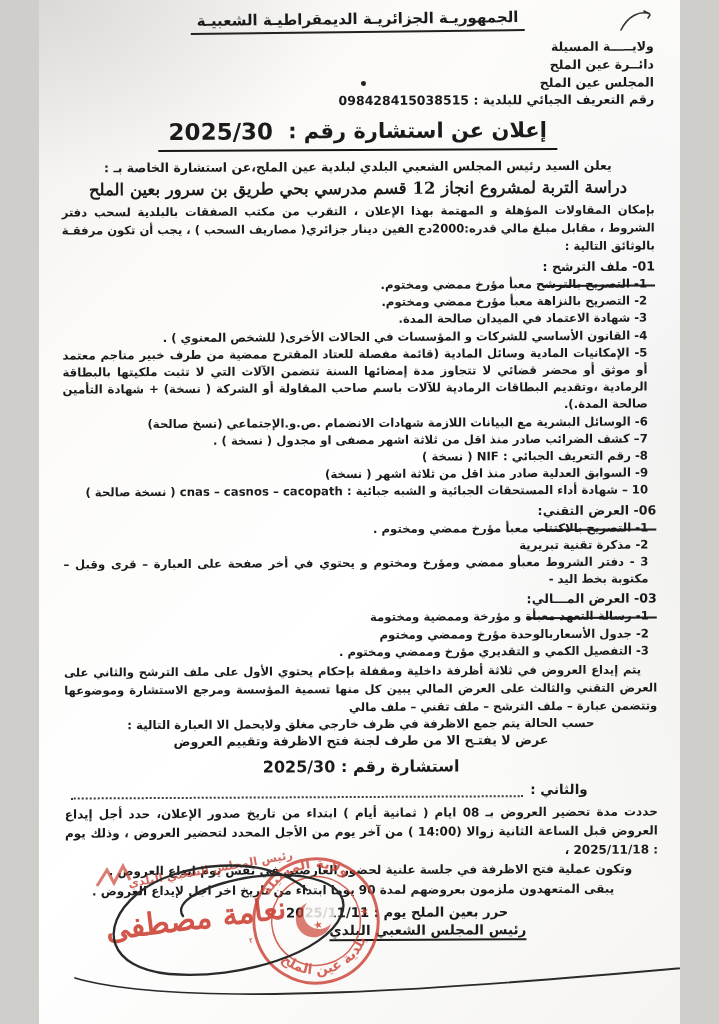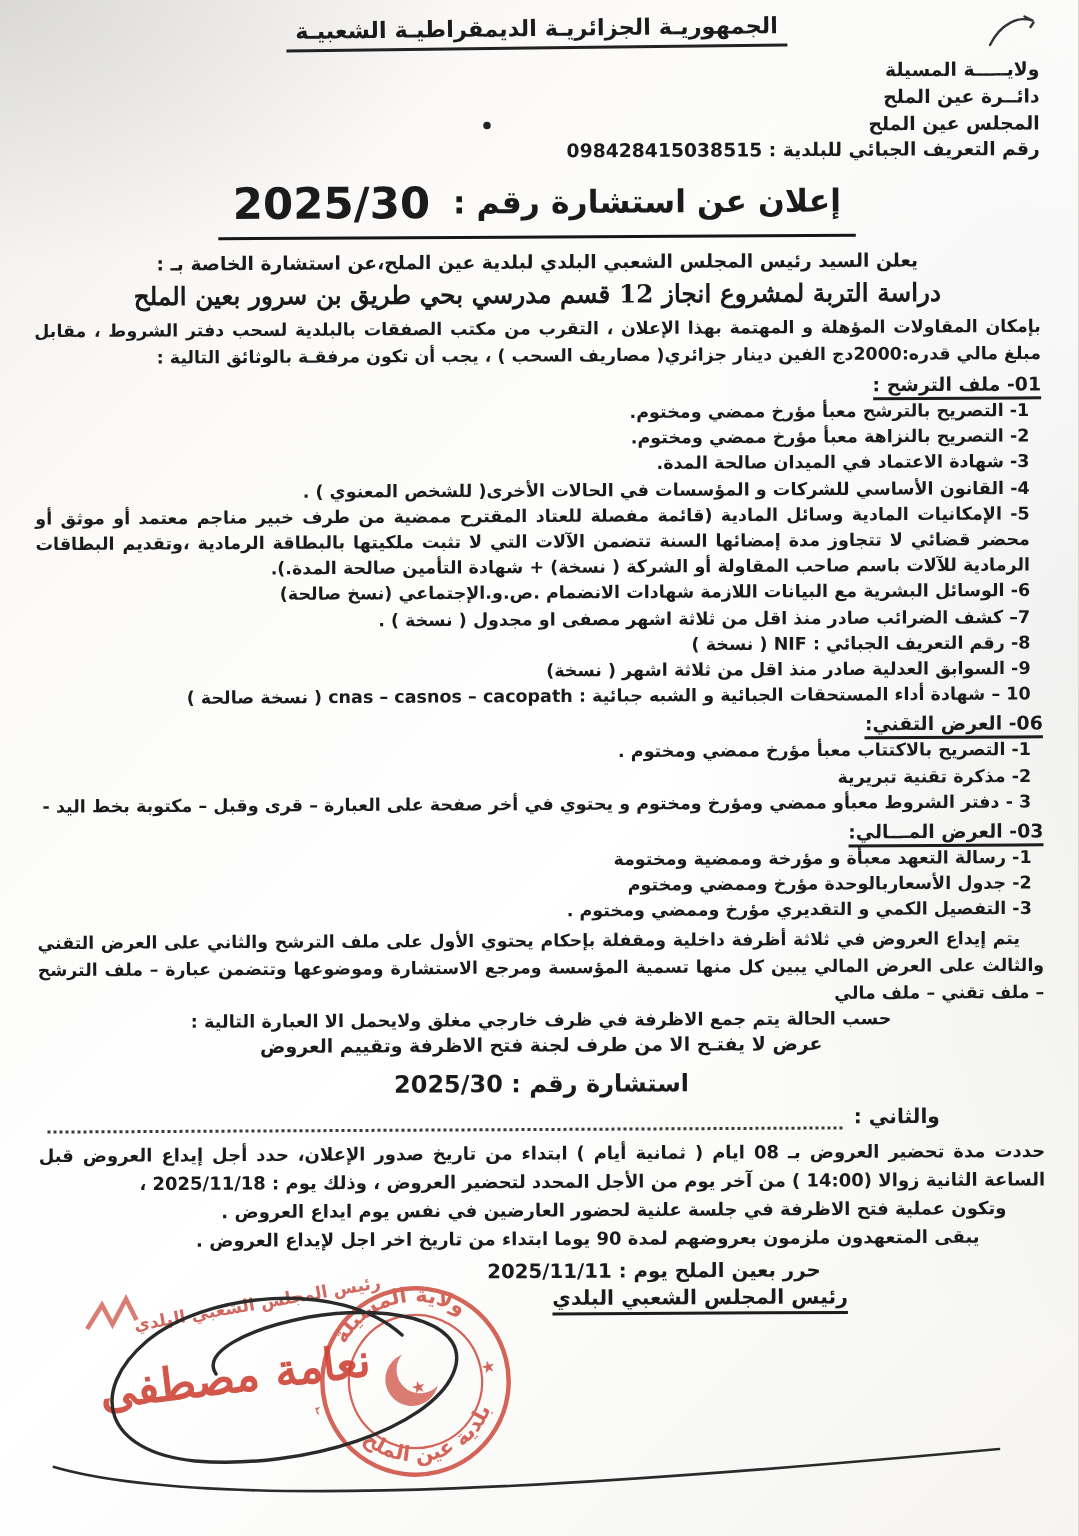--- a/index.html
+++ b/index.html
@@ -1,19 +1,19 @@
 <!DOCTYPE html>
 <html lang="ar"><head>
 <meta charset="utf-8">
 <style>
   * { box-sizing: border-box; margin: 0; padding: 0; }
   html,body { background:#cfcecb; }
   .page {
     position: relative;
-    width: 719px; height: 1024px;
+    width: 641px; height: 1024px;
     margin: 0 auto;
     overflow: hidden;
     direction: rtl;
     color: #1b1b1b;
     font-family: "DejaVu Sans", "Liberation Sans", sans-serif;
     background:
       radial-gradient(ellipse 500px 300px at 0% 0%, rgba(120,120,118,0.18), rgba(0,0,0,0) 60%),
       radial-gradient(ellipse 400px 700px at 100% 40%, rgba(140,140,138,0.10), rgba(0,0,0,0) 70%),
       linear-gradient(135deg, #efeeec 0%, #fbfaf8 22%, #ffffff 55%, #f5f4f1 100%);
   }
@@ -22,30 +22,30 @@
   .republic { text-align: center; font-size: 15px; font-weight: 800; margin-bottom: 6px; }
   .republic span { display:inline-block; border-bottom: 2.4px solid #222; padding: 0 6px 3px; transform: rotate(-0.4deg); }
 
   .agency { font-size: 12.5px; font-weight: 700; line-height: 1.42; }
   .agency .row { position: relative; }
   .ink-dot { position:absolute; left: 300px; top: 6px; width:5px; height:5px; border-radius:50%; background:#222; }
 
   .main-title { text-align: center; margin: 8px 0 8px; }
   .main-title .wrap { display: inline-block; border-bottom: 2.6px solid #161616; padding: 0 10px 5px; }
   .main-title .label { font-size: 21px; font-weight: 800; vertical-align: middle; }
-  .main-title .num { font-size: 29px; font-weight: 700; letter-spacing: 1px; vertical-align: middle; margin-right: 10px; }
+  .main-title .num { font-size: 23px; font-weight: 700; letter-spacing: 1px; vertical-align: middle; margin-right: 10px; }
 
   .intro { text-align: center; font-size: 12.5px; font-weight: 700; margin-bottom: 5px; }
   .project { text-align: center; font-size: 16.5px; font-weight: 600; font-family: "DejaVu Serif", "Liberation Serif", serif; margin-bottom: 5px; }
 
   .par { font-size: 11.6px; font-weight: 700; line-height: 1.55; text-align: justify; }
   .purchase { margin-bottom: 3px; }
 
   .sec-head { font-size: 12.6px; font-weight: 800; margin: 3px 0 2px; }
-  .sec-head span { border-bottom: 2px solid #1d1d1d; padding-bottom: 1px; }
+  .sec-head span { border-bottom: 2px solid #1d1d1d; padding-bottom: 11px; }
 
   .item { font-size: 11.7px; font-weight: 700; line-height: 1.47; text-align: justify; padding-right: 8px; }
 
   .envelopes { text-indent: 16px; margin-top: 2px; }
   .note { text-align: center; font-size: 11.8px; font-weight: 700; }
   .sealed { text-align: center; font-size: 12.6px; font-weight: 800; margin-top: 2px; }
   .consult-ref { text-align: center; font-size: 16px; font-weight: 800; margin: 9px 0 6px; }
 
   .operation { display: flex; align-items: flex-end; font-size: 13.5px; font-weight: 800; margin: 2px 0 6px; padding-right: 70px; }
   .operation .dots { flex: 1; border-bottom: 2.2px dotted #3a3a3a; height: 13px; margin-right: 8px; margin-left: 6px; }

